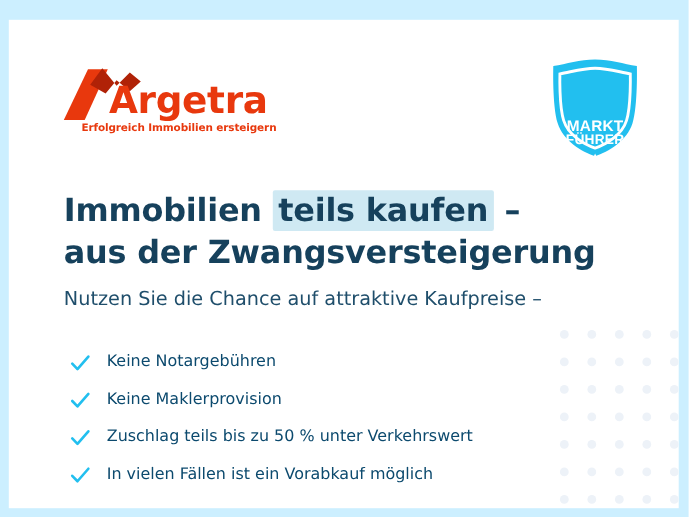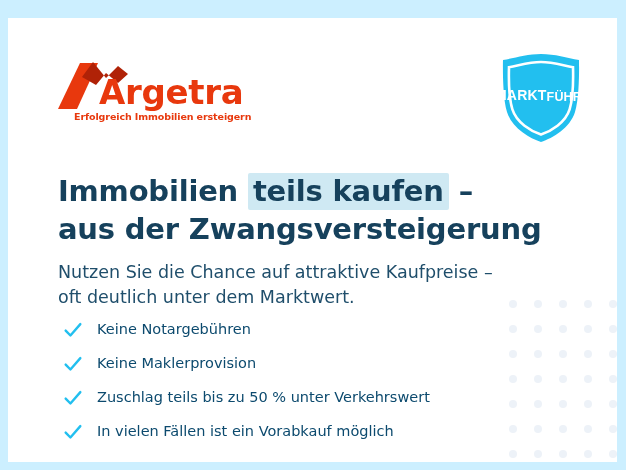--- a/index.html
+++ b/index.html
@@ -96,27 +96,27 @@
   .badge {
     position: absolute;
     left: 487px;
     top: 34px;
     width: 92px;
     height: 92px;
   }
   .badge-text-wrap {
     position: absolute;
     left: 0;
-    top: 0;
+    top: 12px;
     width: 92px;
     height: 92px;
     display: flex;
-    flex-direction: row;
+    flex-direction: column;
     align-items: center;
-    justify-content: space-between;
+    justify-content: flex-end;
     pointer-events: none;
   }
   .badge-line1 {
     color: #FFFFFF;
     font-size: 14px;
     font-weight: bold;
     letter-spacing: 0.2px;
     line-height: 1.05;
     margin-top: -6px;
   }
@@ -284,21 +284,20 @@
       </div>
     </div>
 
     <h1 class="headline">
       <span class="headline-line"><span>Immobilien </span><span class="hl">teils kaufen</span><span> –</span></span>
       <span class="headline-line">aus der Zwangsversteigerung</span>
     </h1>
 
     <p class="subhead">
       <span class="subhead-line">Nutzen Sie die Chance auf attraktive Kaufpreise –</span>
-      <span class="subhead-line">oft deutlich unter dem Marktwert.</span>
     </p>
 
     <ul class="bullets" id="bullet-list" style="list-style:none;margin:0;padding:0;">
         <li class="bullet">
           <span class="check">
             <svg width="22" height="22" viewBox="0 0 24 24">
               <path d="M4 12.6 L9.2 18 L20 5.6" fill="none" stroke="#22BFEF" stroke-width="2.6" stroke-linecap="round" stroke-linejoin="round"></path>
             </svg>
           </span>
           <span class="blabel">Keine Notargebühren</span>

